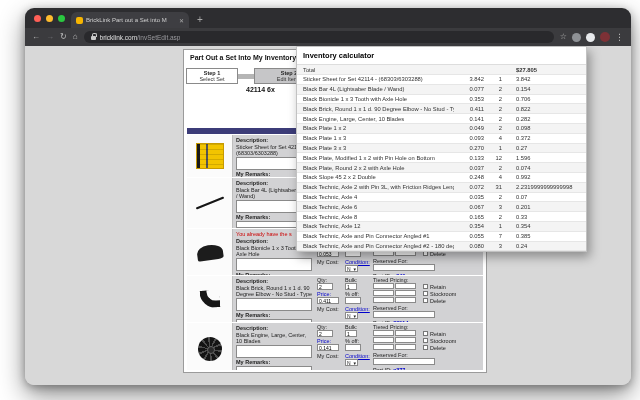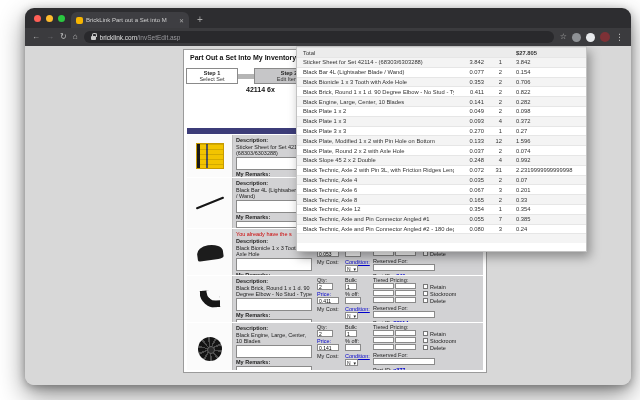--- a/index.html
+++ b/index.html
@@ -457,20 +457,21 @@
                 <span class="flabel f-res-l">Reserved For:</span>
                 <input class="finput f-res-i" style="">
                 <span class="f-part"><span>Part ID:</span> <a>x377</a></span>
               </div>
             </div>
 
         </div>
       </div>
 
       <div class="popup">
+        <div class="popup-title">Inventory calculator</div>
         <div class="prow phead">
           <span class="pc-name">Total</span>
           <span class="pc-price"></span>
           <span class="pc-qty"></span>
           <span class="pc-total">$27.805</span>
         </div>
 
           <div class="prow">
             <span class="pc-name">Sticker Sheet for Set 42114 - (68303/6303288)</span>
             <span class="pc-price">3.842</span>

